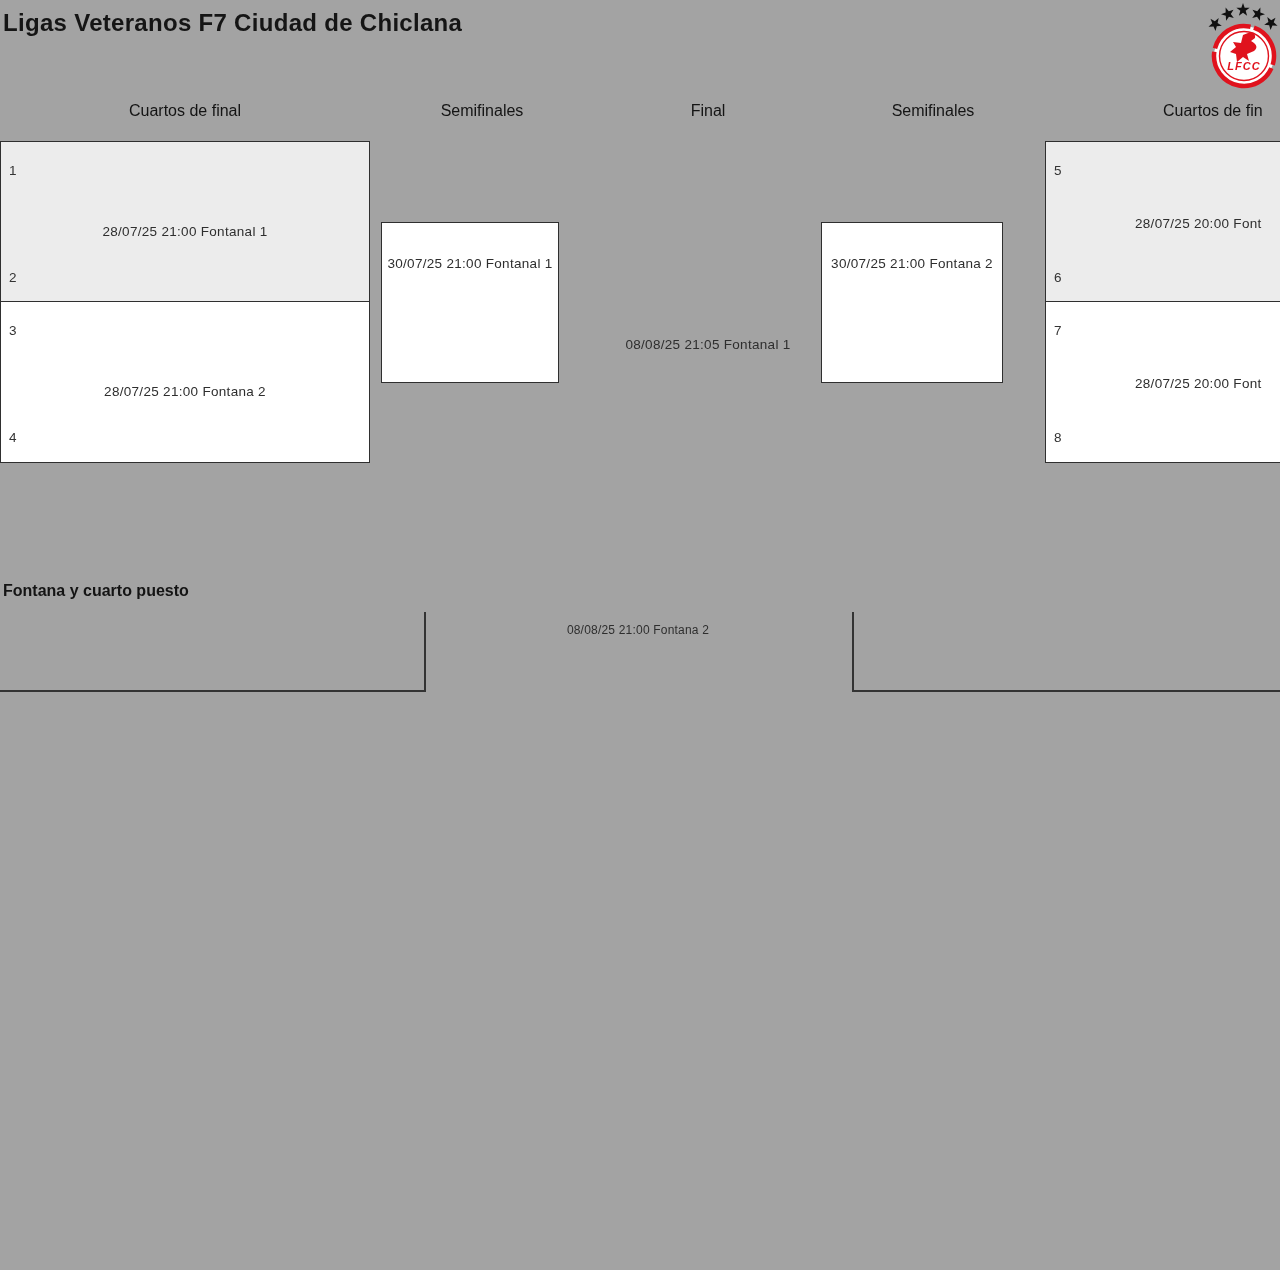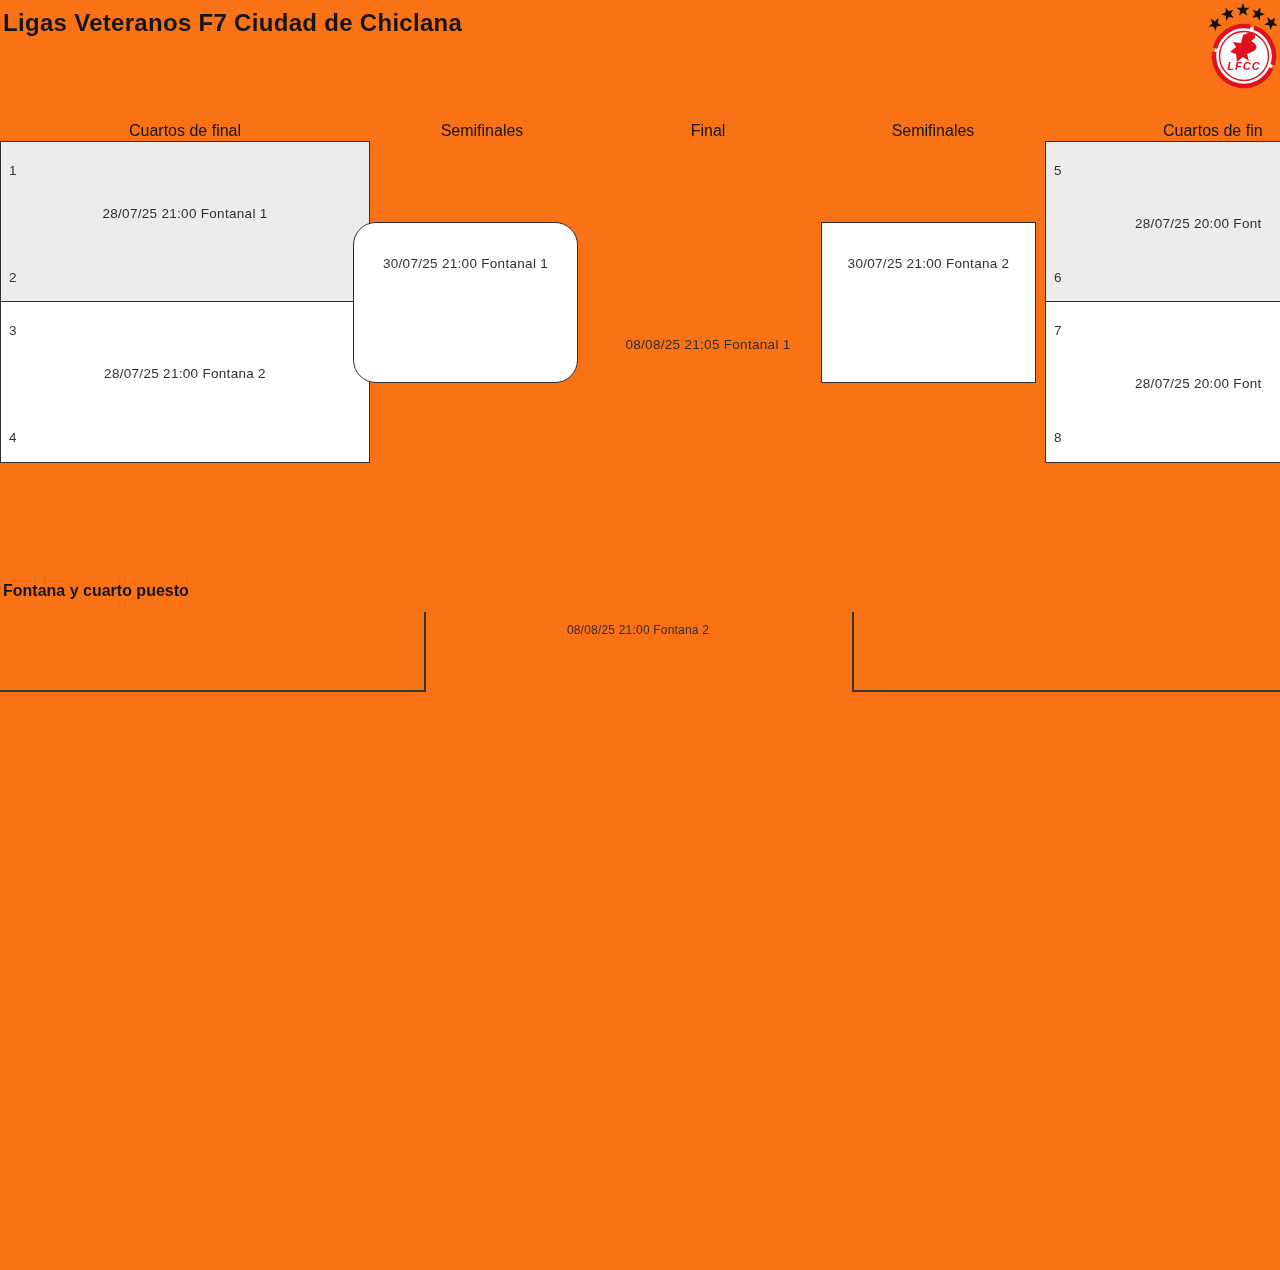--- a/index.html
+++ b/index.html
@@ -1,49 +1,49 @@
 <!DOCTYPE html>
 <html><head>
 <meta charset="utf-8">
 <style>
   html,body{margin:0;padding:0;background:#fff;}
   #canvas{
     position:relative;
     width:1280px;height:1270px;
     overflow:hidden;
-    background:#f97316;
+    background:#a3a3a3;
     font-family:"Liberation Sans", sans-serif;
     color:#111;
   }
   
   #title{position:absolute;left:3px;top:6px;font-size:24px;font-weight:700;
          line-height:34px;letter-spacing:.3px;color:#151515;white-space:nowrap;}
   
   #logo{position:absolute;left:1204px;top:0;width:80px;height:96px;}
   
-  .hdr{position:absolute;top:122px;font-size:16px;font-weight:500;color:#141414;white-space:nowrap;}
+  .hdr{position:absolute;top:102px;font-size:16px;font-weight:500;color:#141414;white-space:nowrap;}
   #hdr-qf-l{left:185px;transform:translateX(-50%);}
   #hdr-sf-l{left:482px;transform:translateX(-50%);}
   #hdr-final{left:708px;transform:translateX(-50%);}
   #hdr-sf-r{left:933px;transform:translateX(-50%);}
   #hdr-qf-r{left:1163px;}
   
   .box{position:absolute;box-sizing:border-box;border:1px solid #2f2f2f;background:#fff;}
   .box.shaded{background:#ececec;}
   #qf1{left:0;top:141px;width:370px;height:161px;}
   #qf2{left:0;top:301px;width:370px;height:162px;}
-  #sf-l{left:353px;top:222px;width:225px;height:161px;border-radius:23px;}
-  #sf-r{left:821px;top:222px;width:215px;height:161px;}
+  #sf-l{left:381px;top:222px;width:178px;height:161px;}
+  #sf-r{left:821px;top:222px;width:182px;height:161px;}
   #qf3{left:1045px;top:141px;width:371px;height:161px;}
   #qf4{left:1045px;top:301px;width:371px;height:162px;}
   .seed{position:absolute;left:8px;font-size:13.5px;color:#333;}
   .seed.top{top:21px;}
   .seed.bottom{top:128px;}
   .sched{font-size:13.5px;letter-spacing:.3px;color:#2e2e2e;white-space:nowrap;}
-  .sched.center{position:absolute;left:0;right:0;top:64px;text-align:center;}
+  .sched.center{position:absolute;left:0;right:0;top:82px;text-align:center;}
   .sched.sf{position:absolute;left:0;right:0;top:33px;text-align:center;}
   .sched.clip{position:absolute;left:89px;top:74px;}
   #final-label{position:absolute;left:708px;top:337px;transform:translateX(-50%);
                font-size:13.5px;letter-spacing:.3px;color:#2e2e2e;white-space:nowrap;}
   
   #tp-heading{position:absolute;left:3px;top:582px;font-size:16px;font-weight:600;color:#141414;white-space:nowrap;}
   .tp-conn{position:absolute;box-sizing:border-box;}
   #tp-left{left:0;top:612px;width:426px;height:80px;
            border-right:2px solid #333;border-bottom:2px solid #333;}
   #tp-right{left:852px;top:612px;width:564px;height:80px;

